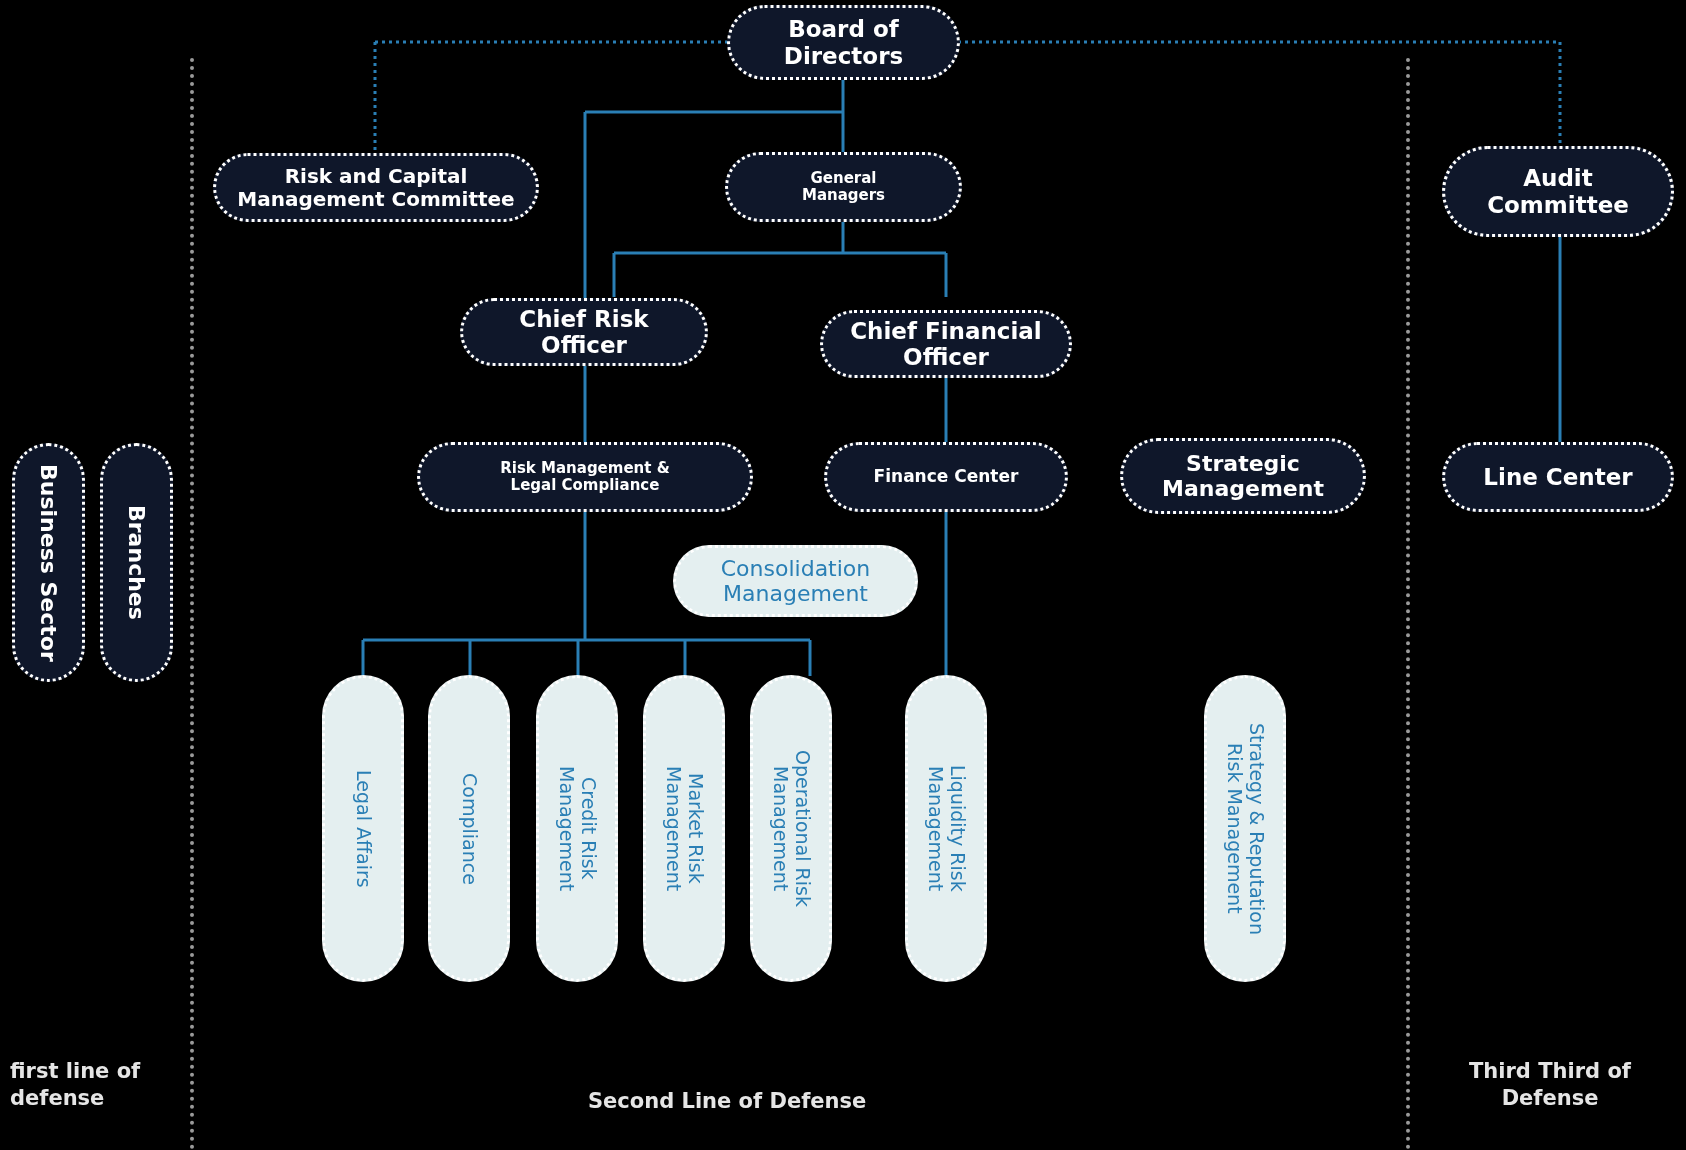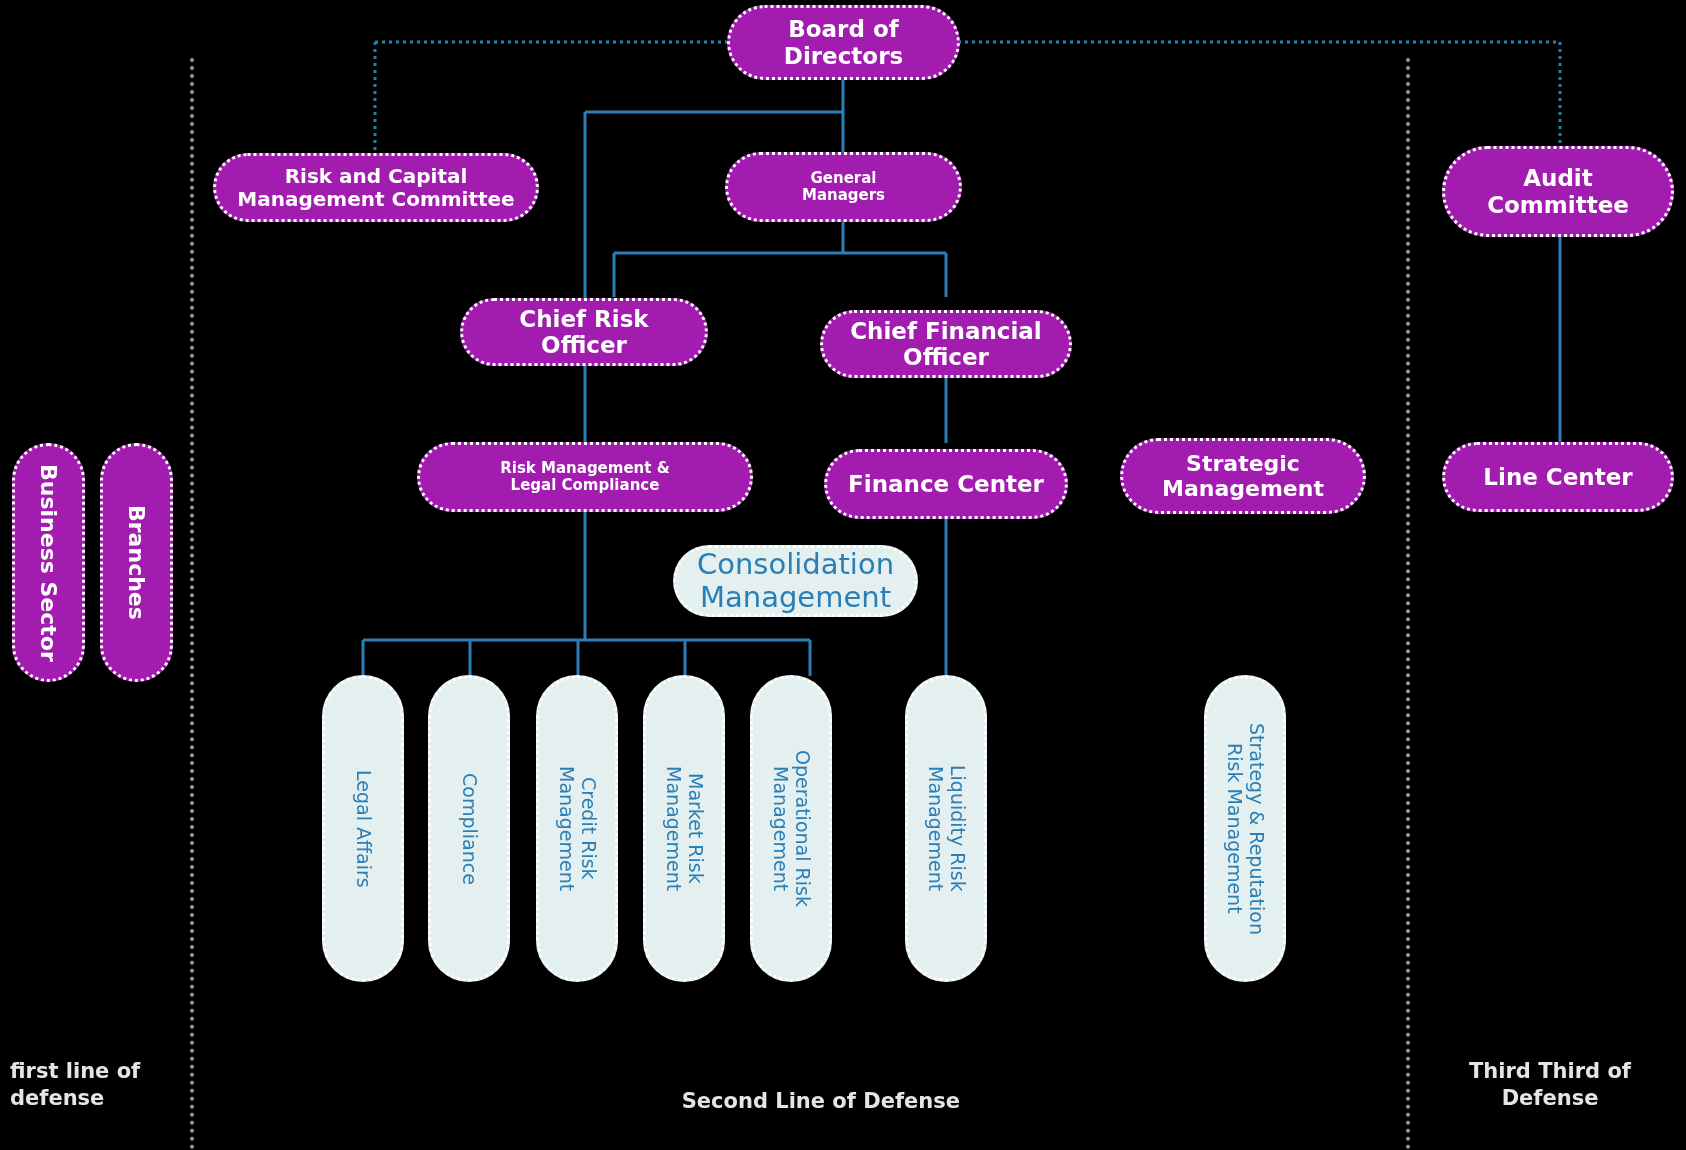--- a/index.html
+++ b/index.html
@@ -37,21 +37,21 @@
     align-items: center;
     justify-content: center;
     text-align: center;
     border-radius: 999px;
     font-weight: bold;
     line-height: 1.15;
   }
 
   
   .blue {
-    background: #a21caf;
+    background: #0f172a;
     color: #ffffff;
     border: 3px dotted #ffffff;
   }
 
   
   .pale {
     background: #e4eff0;
     color: #2a7fb5;
     border: 3px dotted #ffffff;
   }
@@ -115,48 +115,48 @@
       <path d="M946 500 L946 676"></path>
 
       <path d="M1560 222 L1560 443"></path>
     </g>
   </svg>
 
   <div class="divider" style="left:190px; top:58px; height:1092px;"></div>
   <div class="divider" style="left:1406px; top:58px; height:1092px;"></div>
 
   <div class="lane-label" style="left:10px; top:1058px; width:170px;">first line of defense</div>
-  <div class="lane-label" style="left:560px; top:1088px; width:400px; text-align:right;">Second Line of Defense</div>
+  <div class="lane-label" style="left:588px; top:1088px; width:400px; text-align:left;">Second Line of Defense</div>
   <div class="lane-label" style="left:1440px; top:1058px; width:220px; text-align:center;">Third Third of Defense</div>
 
   <div class="node blue" style="left:727px; top:5px; width:233px; height:75px; font-size:23px;">Board of<br>Directors</div>
 
   <div class="node blue" style="left:213px; top:153px; width:326px; height:69px; font-size:20px;">Risk and Capital<br>Management Committee</div>
 
   <div class="node blue" style="left:725px; top:152px; width:237px; height:70px; font-size:15px;">General<br>Managers</div>
 
   <div class="node blue" style="left:1442px; top:146px; width:232px; height:91px; font-size:23px;">Audit<br>Committee</div>
 
   <div class="node blue" style="left:460px; top:298px; width:248px; height:68px; font-size:23px;">Chief Risk<br>Officer</div>
 
   <div class="node blue" style="left:820px; top:310px; width:252px; height:68px; font-size:23px;">Chief Financial<br>Officer</div>
 
   <div class="node blue" style="left:417px; top:442px; width:336px; height:70px; font-size:15px;">Risk Management &amp;<br>Legal Compliance</div>
 
-  <div class="node blue" style="left:824px; top:442px; width:244px; height:70px; font-size:23px;margin-top:7px;">Finance Center</div>
+  <div class="node blue" style="left:824px; top:442px; width:244px; height:70px; font-size:17px;">Finance Center</div>
 
   <div class="node blue" style="left:1120px; top:438px; width:246px; height:76px; font-size:22px;">Strategic<br>Management</div>
 
   <div class="node blue" style="left:1442px; top:442px; width:232px; height:70px; font-size:23px;">Line Center</div>
 
   <div class="node blue vert" style="left:12px; top:443px; width:73px; height:239px; font-size:22px;">Business Sector</div>
 
   <div class="node blue vert" style="left:100px; top:443px; width:73px; height:239px; font-size:22px;">Branches</div>
 
-  <div class="node pale" style="left:673px; top:545px; width:245px; height:72px; font-size:29px; font-weight:normal;">Consolidation<br>Management</div>
+  <div class="node pale" style="left:673px; top:545px; width:245px; height:72px; font-size:22px; font-weight:normal;">Consolidation<br>Management</div>
 
   <div class="node pale vert" style="left:322px; top:675px; width:82px; height:307px; font-size:19px; font-weight:normal;">Legal Affairs</div>
 
   <div class="node pale vert" style="left:428px; top:675px; width:82px; height:307px; font-size:19px; font-weight:normal;">Compliance</div>
 
   <div class="node pale vert" style="left:536px; top:675px; width:82px; height:307px; font-size:19px; font-weight:normal;">Credit Risk<br>Management</div>
 
   <div class="node pale vert" style="left:643px; top:675px; width:82px; height:307px; font-size:19px; font-weight:normal;">Market Risk<br>Management</div>
 
   <div class="node pale vert" style="left:750px; top:675px; width:82px; height:307px; font-size:19px; font-weight:normal;">Operational Risk<br>Management</div>

